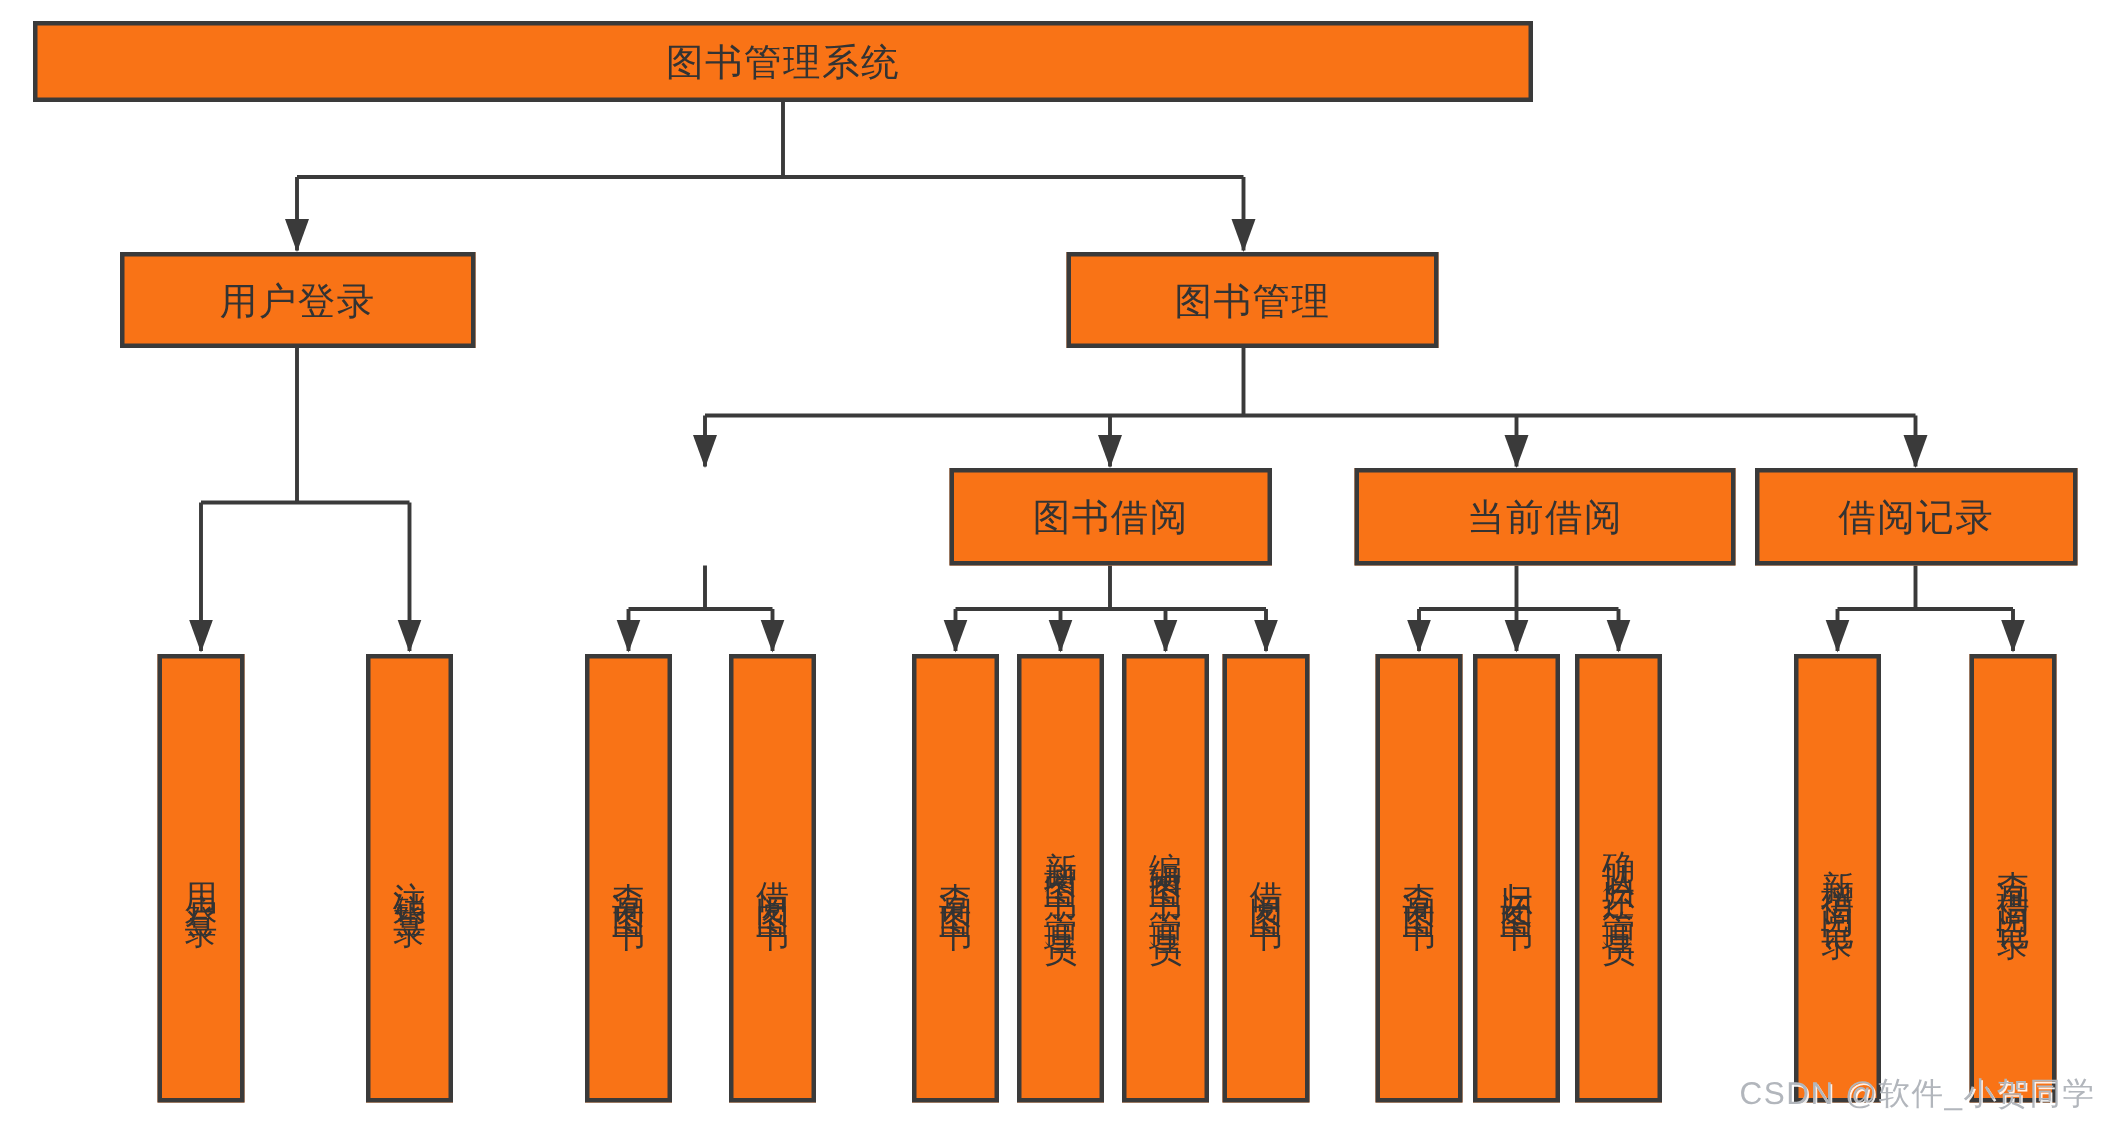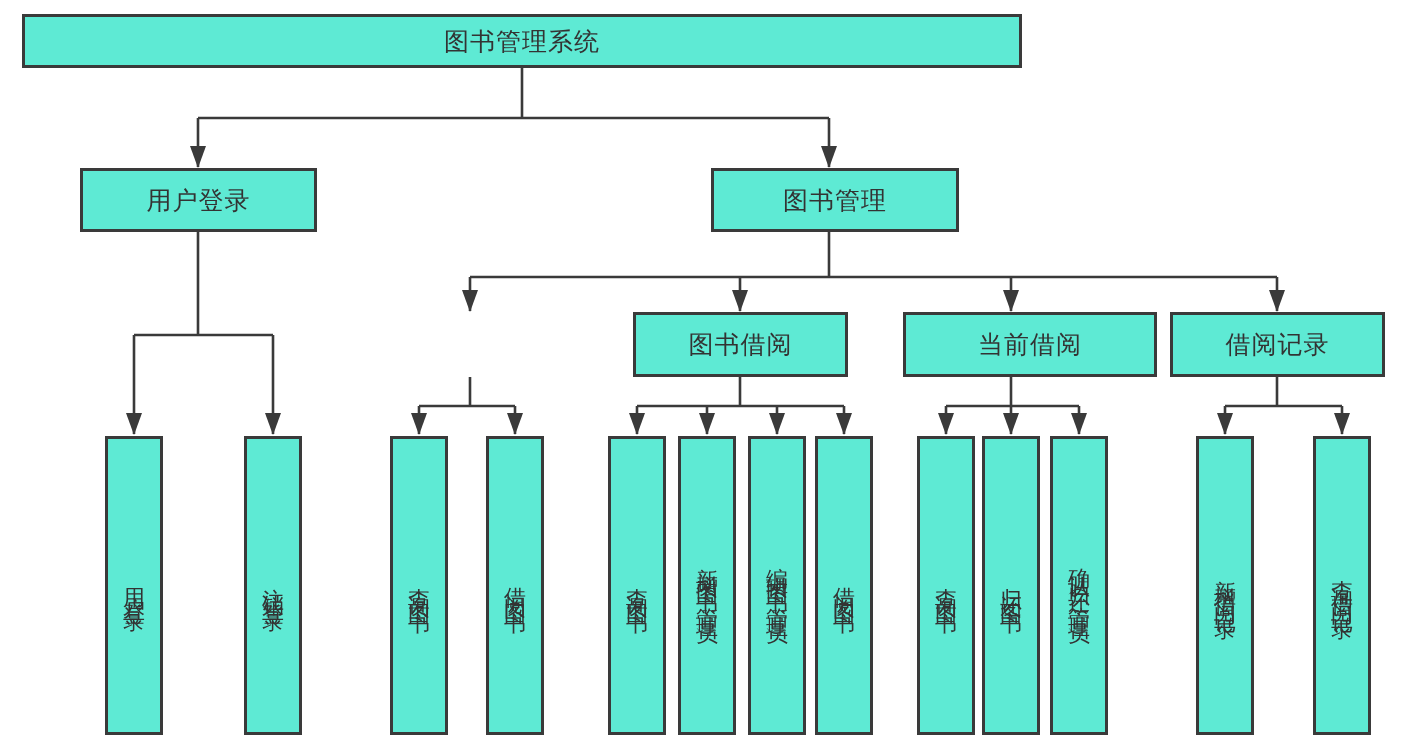--- a/index.html
+++ b/index.html
@@ -19,21 +19,21 @@
     position: absolute;
     left: 0; top: 0;
     width: 1405px;
     height: 747px;
     pointer-events: none;
   }
   .box {
     position: absolute;
     box-sizing: border-box;
     border: 3px solid #3a3a3a;
-    background: #5eead4;
+    background: #f97316;
     display: flex;
     align-items: center;
     justify-content: center;
     color: #333333;
     z-index: 2;
   }
   .box-h .label {
     font-size: 25px;
     letter-spacing: 1px;
     white-space: nowrap;
@@ -188,13 +188,14 @@
     <span class="label">确认归还（管理员）</span>
   </div>
 
   <div class="box box-v leaf lf12">
     <span class="label">新增借阅记录</span>
   </div>
   <div class="box box-v leaf lf13">
     <span class="label">查询借阅记录</span>
   </div>
 
+  <div id="watermark">CSDN @软件_小贺同学</div>
 </div>
 
 </body></html>

